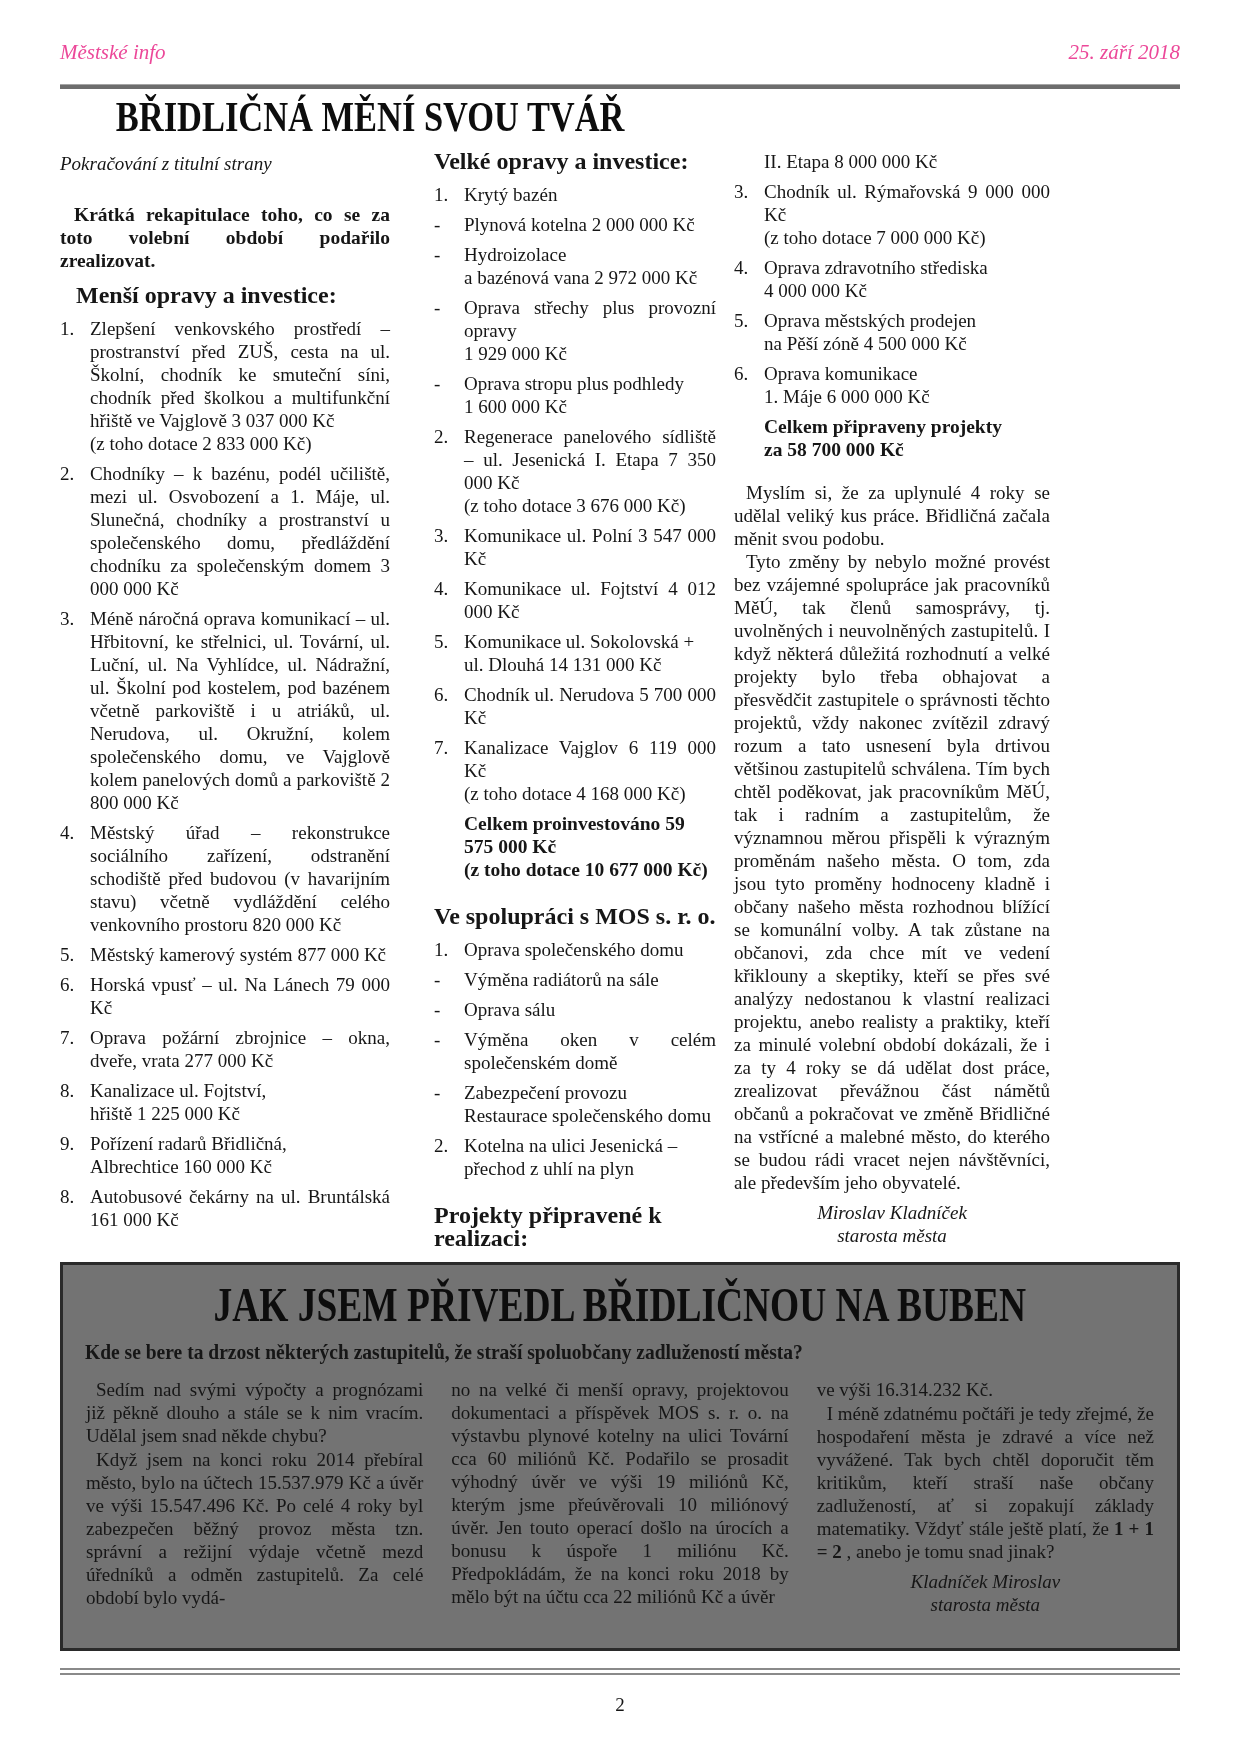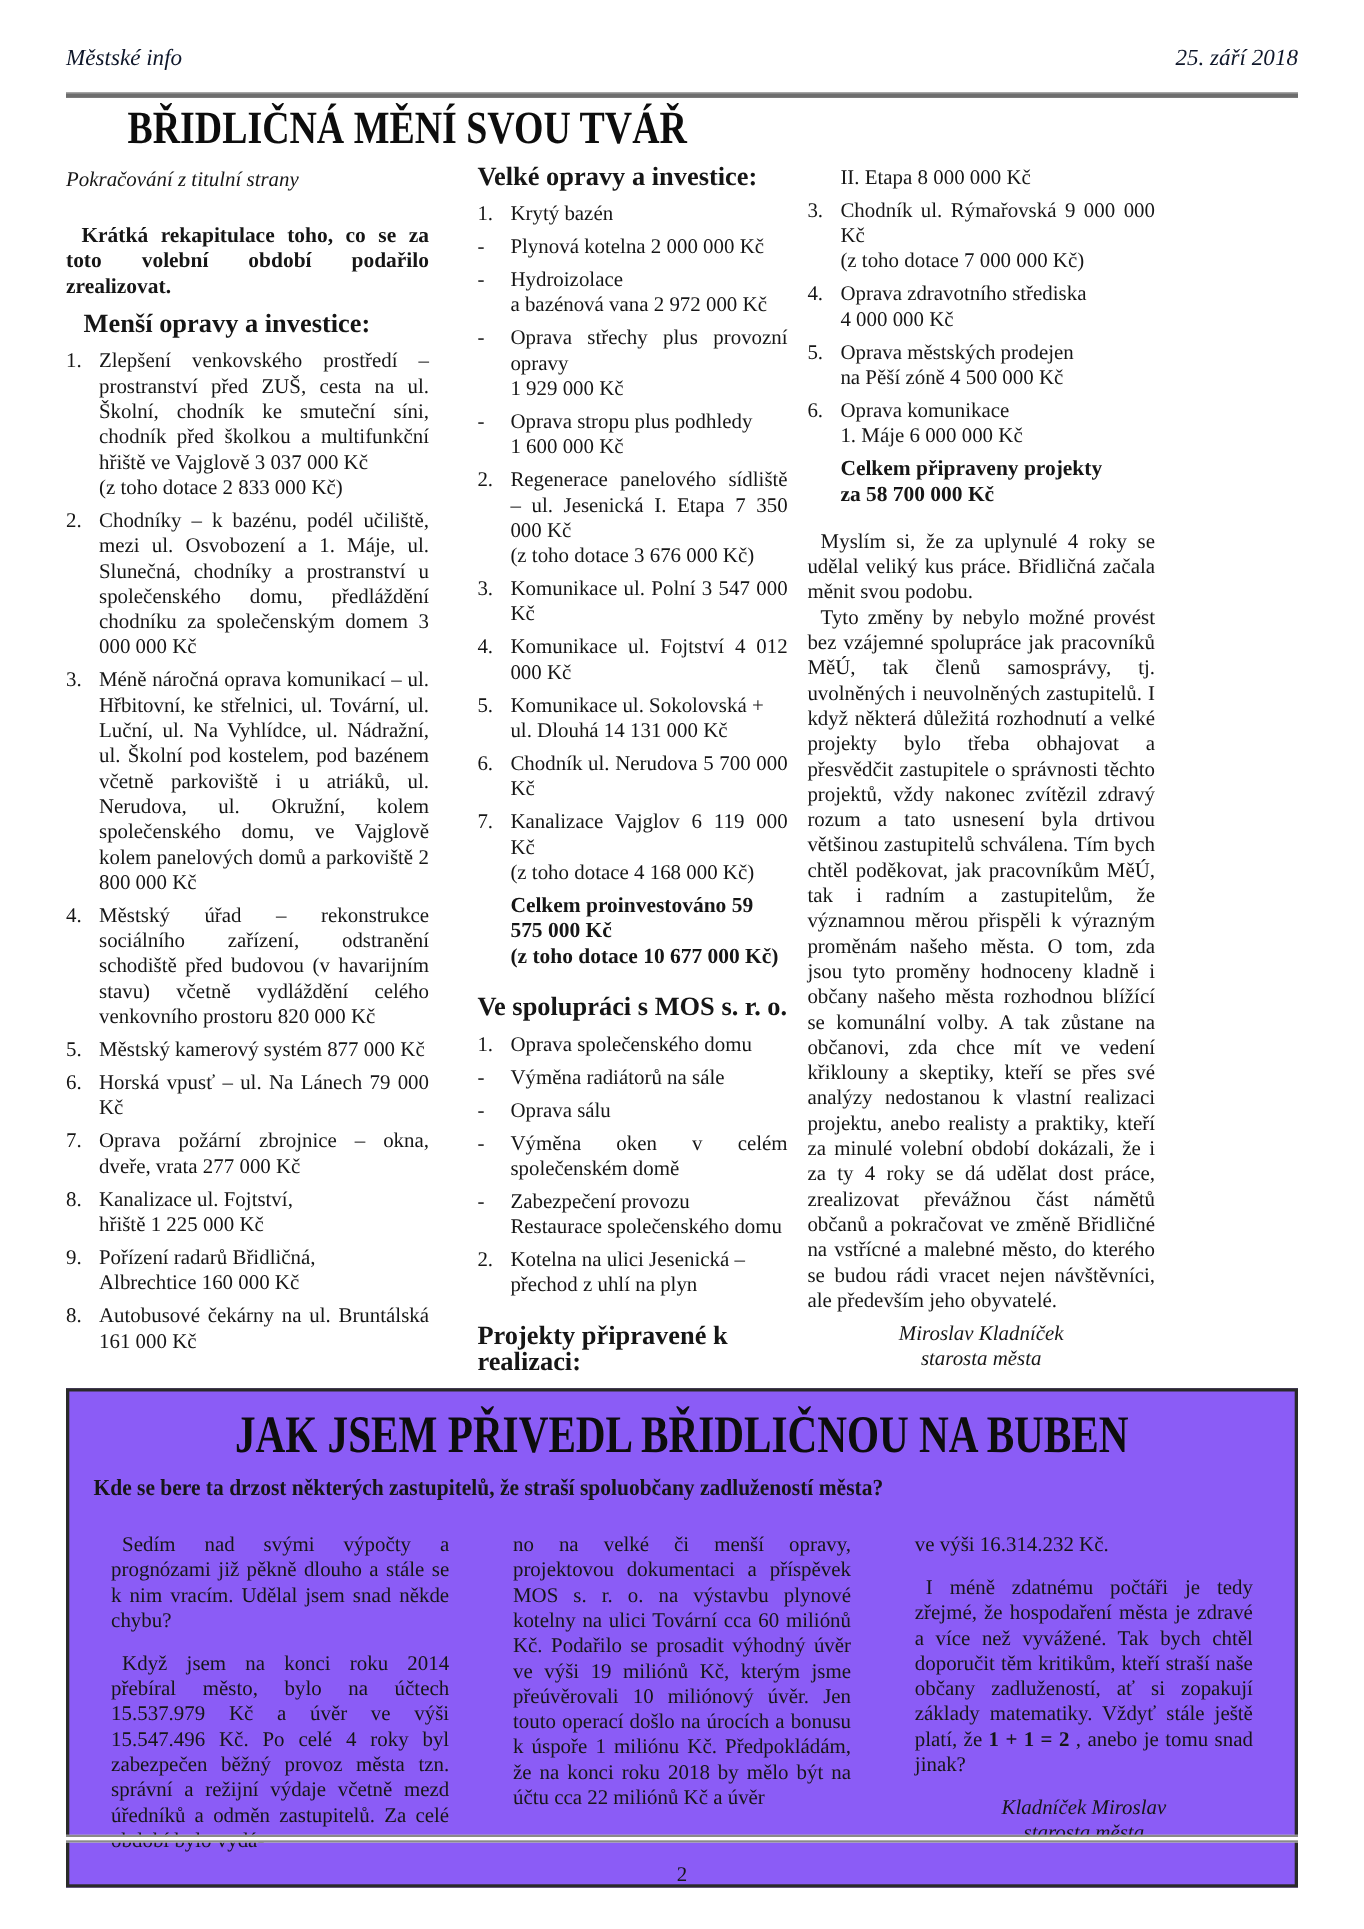--- a/index.html
+++ b/index.html
@@ -6,21 +6,21 @@
   body {
     width:1240px; height:1754px; background:#ffffff;
     font-family:"Liberation Serif","DejaVu Serif",serif;
     color:#161616;
   }
   .page { position:relative; width:1240px; height:1754px; overflow:hidden; background:#ffffff; }
 
   
   .header { position:absolute; top:40px; left:60px; right:60px;
     display:flex; justify-content:space-between;
-    font-style:italic; font-size:21px; color:#0f172a; }
+    font-style:italic; font-size:21px; color:#ec4899; }
   .rule1 { position:absolute; top:84px; left:60px; right:60px; height:4px;
     background:#6d6d6d; border-top:1px solid #a5a5a5; }
 
   
   .title-wrap { position:absolute; top:94px; left:60px; width:990px; }
   .title { display:inline-block; font-weight:bold; font-size:42px; line-height:1.1;
     transform:scaleX(.82); transform-origin:center; white-space:nowrap; color:#0d0d0d; }
 
   
   .article-cols { position:absolute; top:150px; left:60px; width:990px;
@@ -40,29 +40,29 @@
   .li .t { white-space:pre-line; }
   .cont { padding-left:30px; margin-bottom:7px; }
   .total { font-weight:bold; padding-left:30px; white-space:pre-line; margin:2px 0 6px; font-size:19.5px; }
 
   .para { text-align:justify; text-indent:12px; margin:0; }
   .para.gap { margin-top:20px; }
   .sig { text-align:center; font-style:italic; margin-top:7px; }
 
   
   .box { position:absolute; top:1262px; left:60px; width:1120px; box-sizing:border-box;
-    border:3px solid #2a2a2a; background:#8b5cf6; padding:10px 22px 12px; }
+    border:3px solid #2a2a2a; background:#737373; padding:10px 22px 32px; }
   .box-title-wrap { text-align:center; margin:4px 0 8px; }
   .box-title { display:inline-block; font-weight:bold; font-size:48px; line-height:1.1;
     transform:scaleX(.78); transform-origin:center; white-space:nowrap; color:#0d0d0d; }
   .box-sub { font-weight:bold; font-size:21px; margin:0 0 12px;
     transform:scaleX(.93); transform-origin:left; white-space:nowrap; }
   .box-cols { display:flex; gap:26px; font-size:19px; line-height:23px; }
   .bc { flex:1; text-align:justify; }
-  .bc p { margin:16px; text-indent:10px; }
+  .bc p { margin:1px; text-indent:10px; }
   .bc p.nofirst { text-indent:0; }
   .b { font-weight:bold; }
 
   
   .rule2 { position:absolute; top:1668px; left:60px; right:60px; height:3px;
     background:#ffffff; border-top:2px solid #8a8a8a; border-bottom:2px solid #8a8a8a; }
   .pageno { position:absolute; top:1694px; left:0; width:1240px; text-align:center; font-size:19px; }
 </style>
 </head>
 <body>

